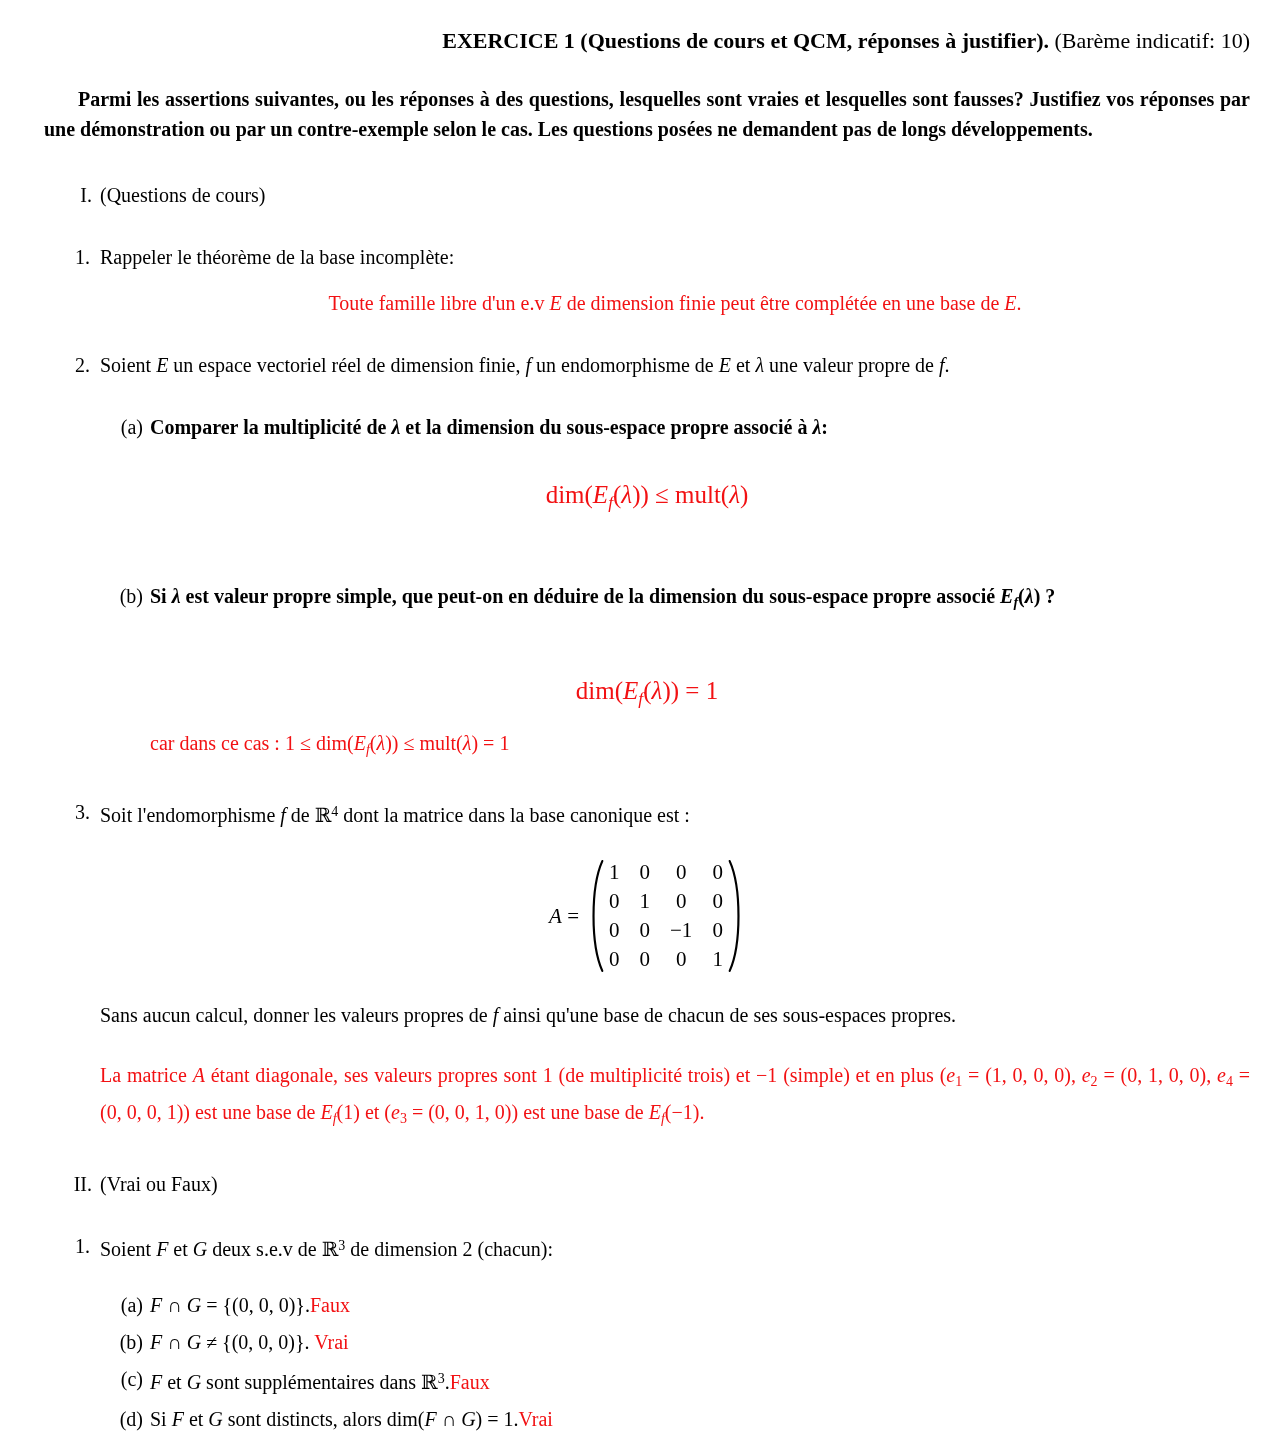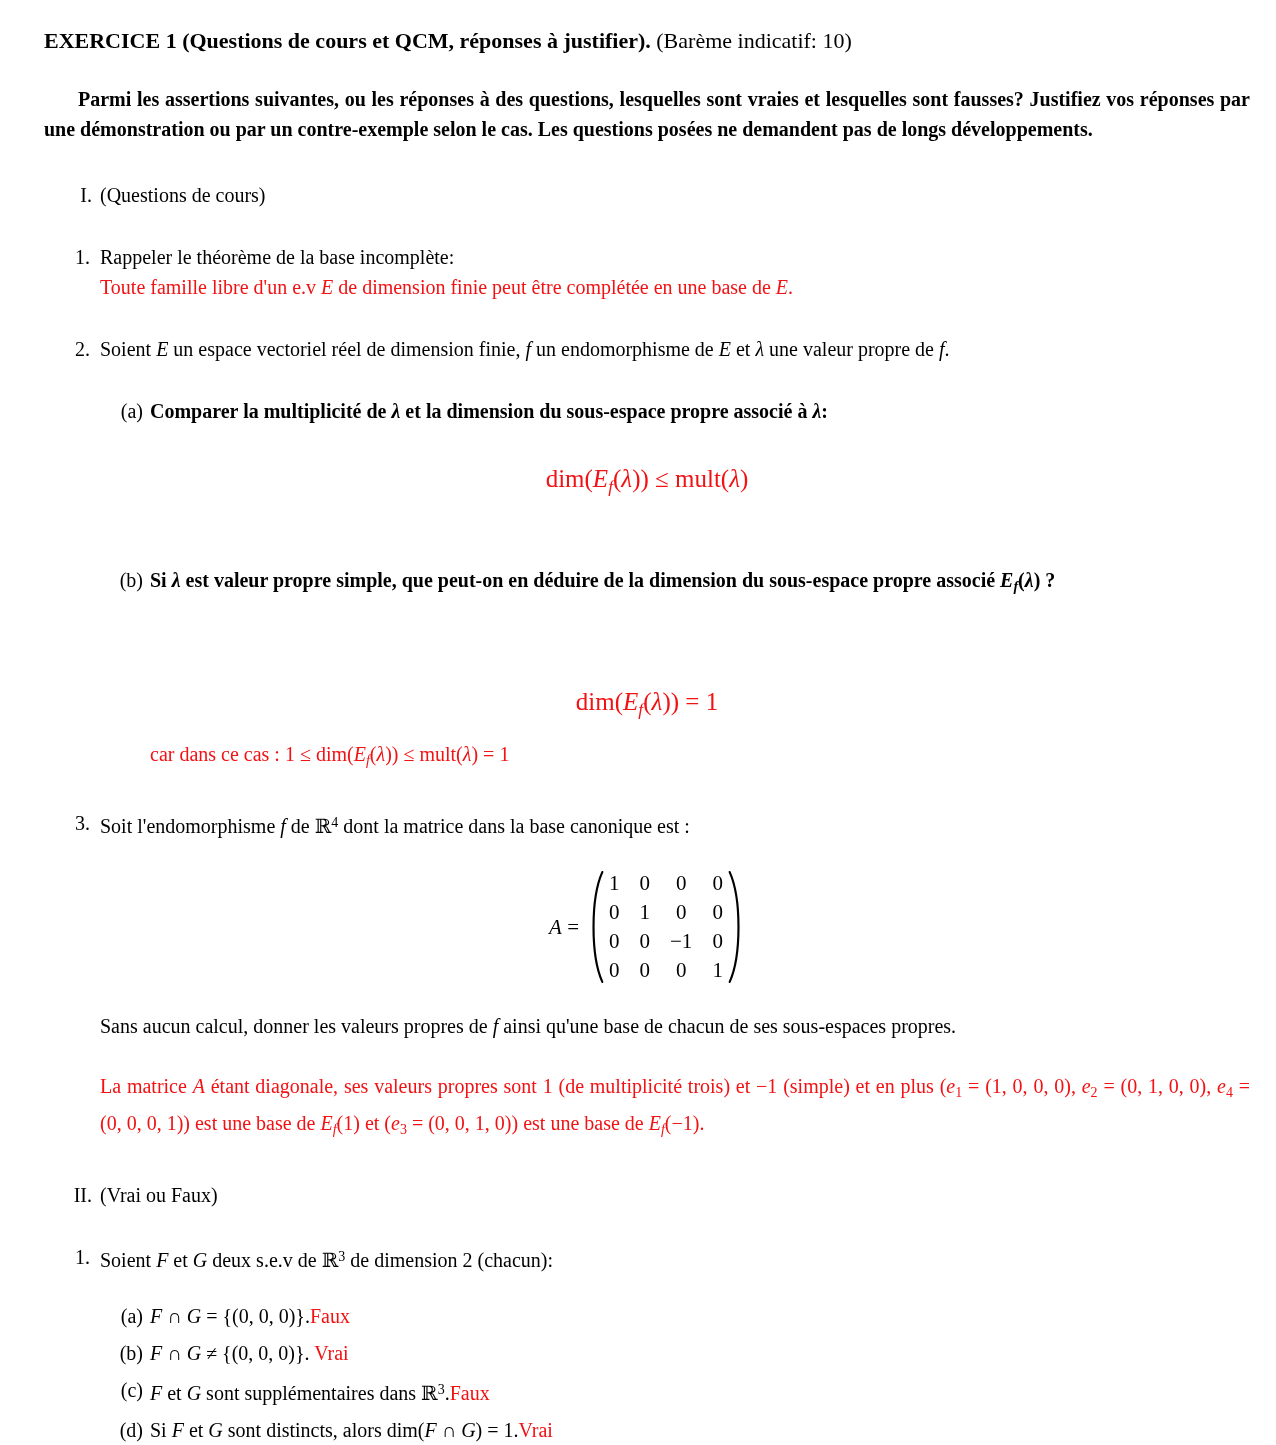--- a/index.html
+++ b/index.html
@@ -16,46 +16,46 @@
   }
   .page{width:1276px;min-height:1445px;padding:26px 26px 0 44px;}
 
   
   .i{font-style:italic;}
   .sb{font-size:.7em;vertical-align:-0.3em;}
   .sp{font-size:.7em;vertical-align:0.45em;}
   .bb{font-family:"DejaVu Serif","DejaVu Sans",serif;}
   .red{color:var(--red);}
 
-  .title{font-size:22px;line-height:30px;}
+  .title{font-size:22px;line-height:30px;text-align:right;}
   .title .bold{font-weight:bold;}
 
   .intro{margin-top:28px;text-align:justify;text-indent:34px;font-weight:bold;}
 
   
   .sec{display:flex;margin-top:36px;}
   .sec .slbl{flex:0 0 48px;margin-right:8px;text-align:right;}
 
   
   .li{display:flex;margin-top:32px;}
   .li .num{flex:0 0 46px;margin-right:10px;text-align:right;}
   .li .body{flex:1;}
 
   
   .sub{display:flex;margin-left:62px;margin-top:32px;}
   .sub .lbl{flex:0 0 37px;margin-right:7px;text-align:right;}
   .sub .body{flex:1;font-weight:bold;}
 
   .answer{color:var(--red);}
-  .ans1{margin:0 0 0 56px;}
+  .ans1{margin:16px 0 0 56px;text-align:center;}
 
   .display{text-align:center;color:var(--red);font-size:25px;}
   .f-a{margin-top:38px;}
   .sub-b{margin-top:64px;}
-  .f-b{margin-top:85px;}
+  .f-b{margin-top:58px;}
   .note-b{margin:14px 0 0 106px;color:var(--red);}
 
   
   .mwrap{margin-top:22px;display:flex;justify-content:center;}
   .meq{display:flex;align-items:center;font-size:21px;}
   .meq .lhs{margin-right:8px;}
   .paren{display:flex;align-items:center;}
   .mgrid{
     display:grid;grid-template-columns:repeat(4,auto);
     column-gap:20px;row-gap:0;margin:0 4px;

